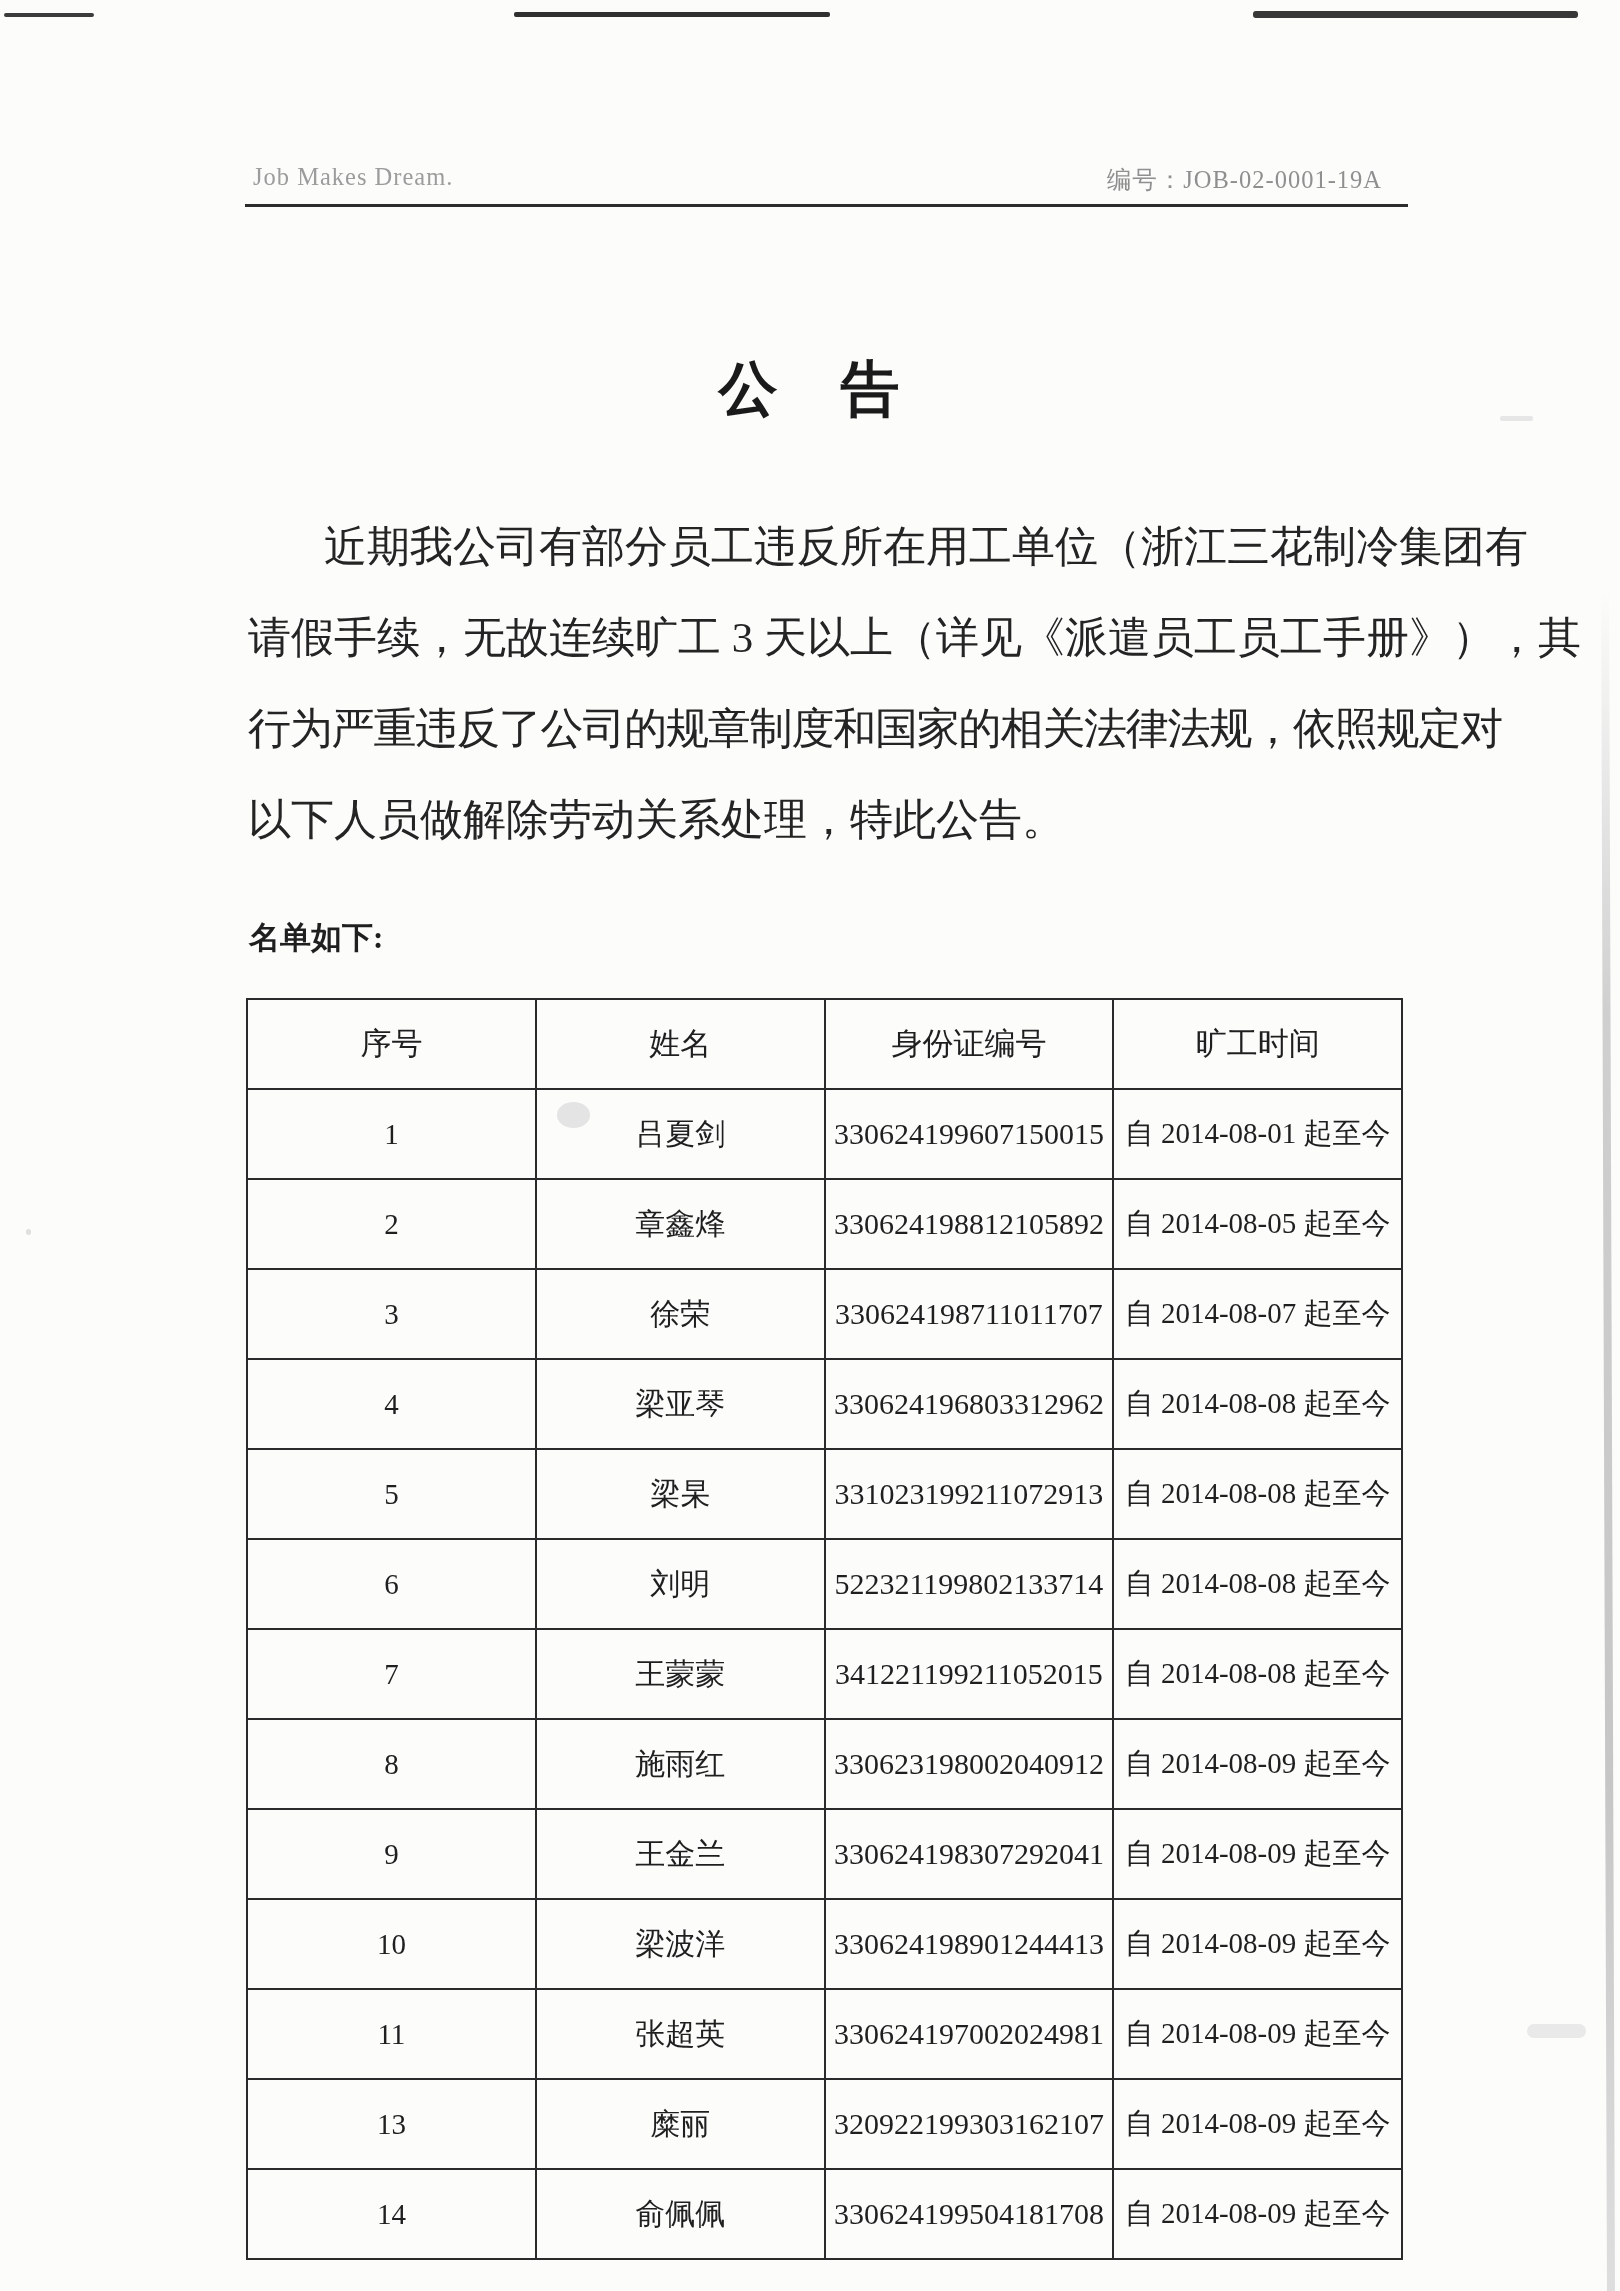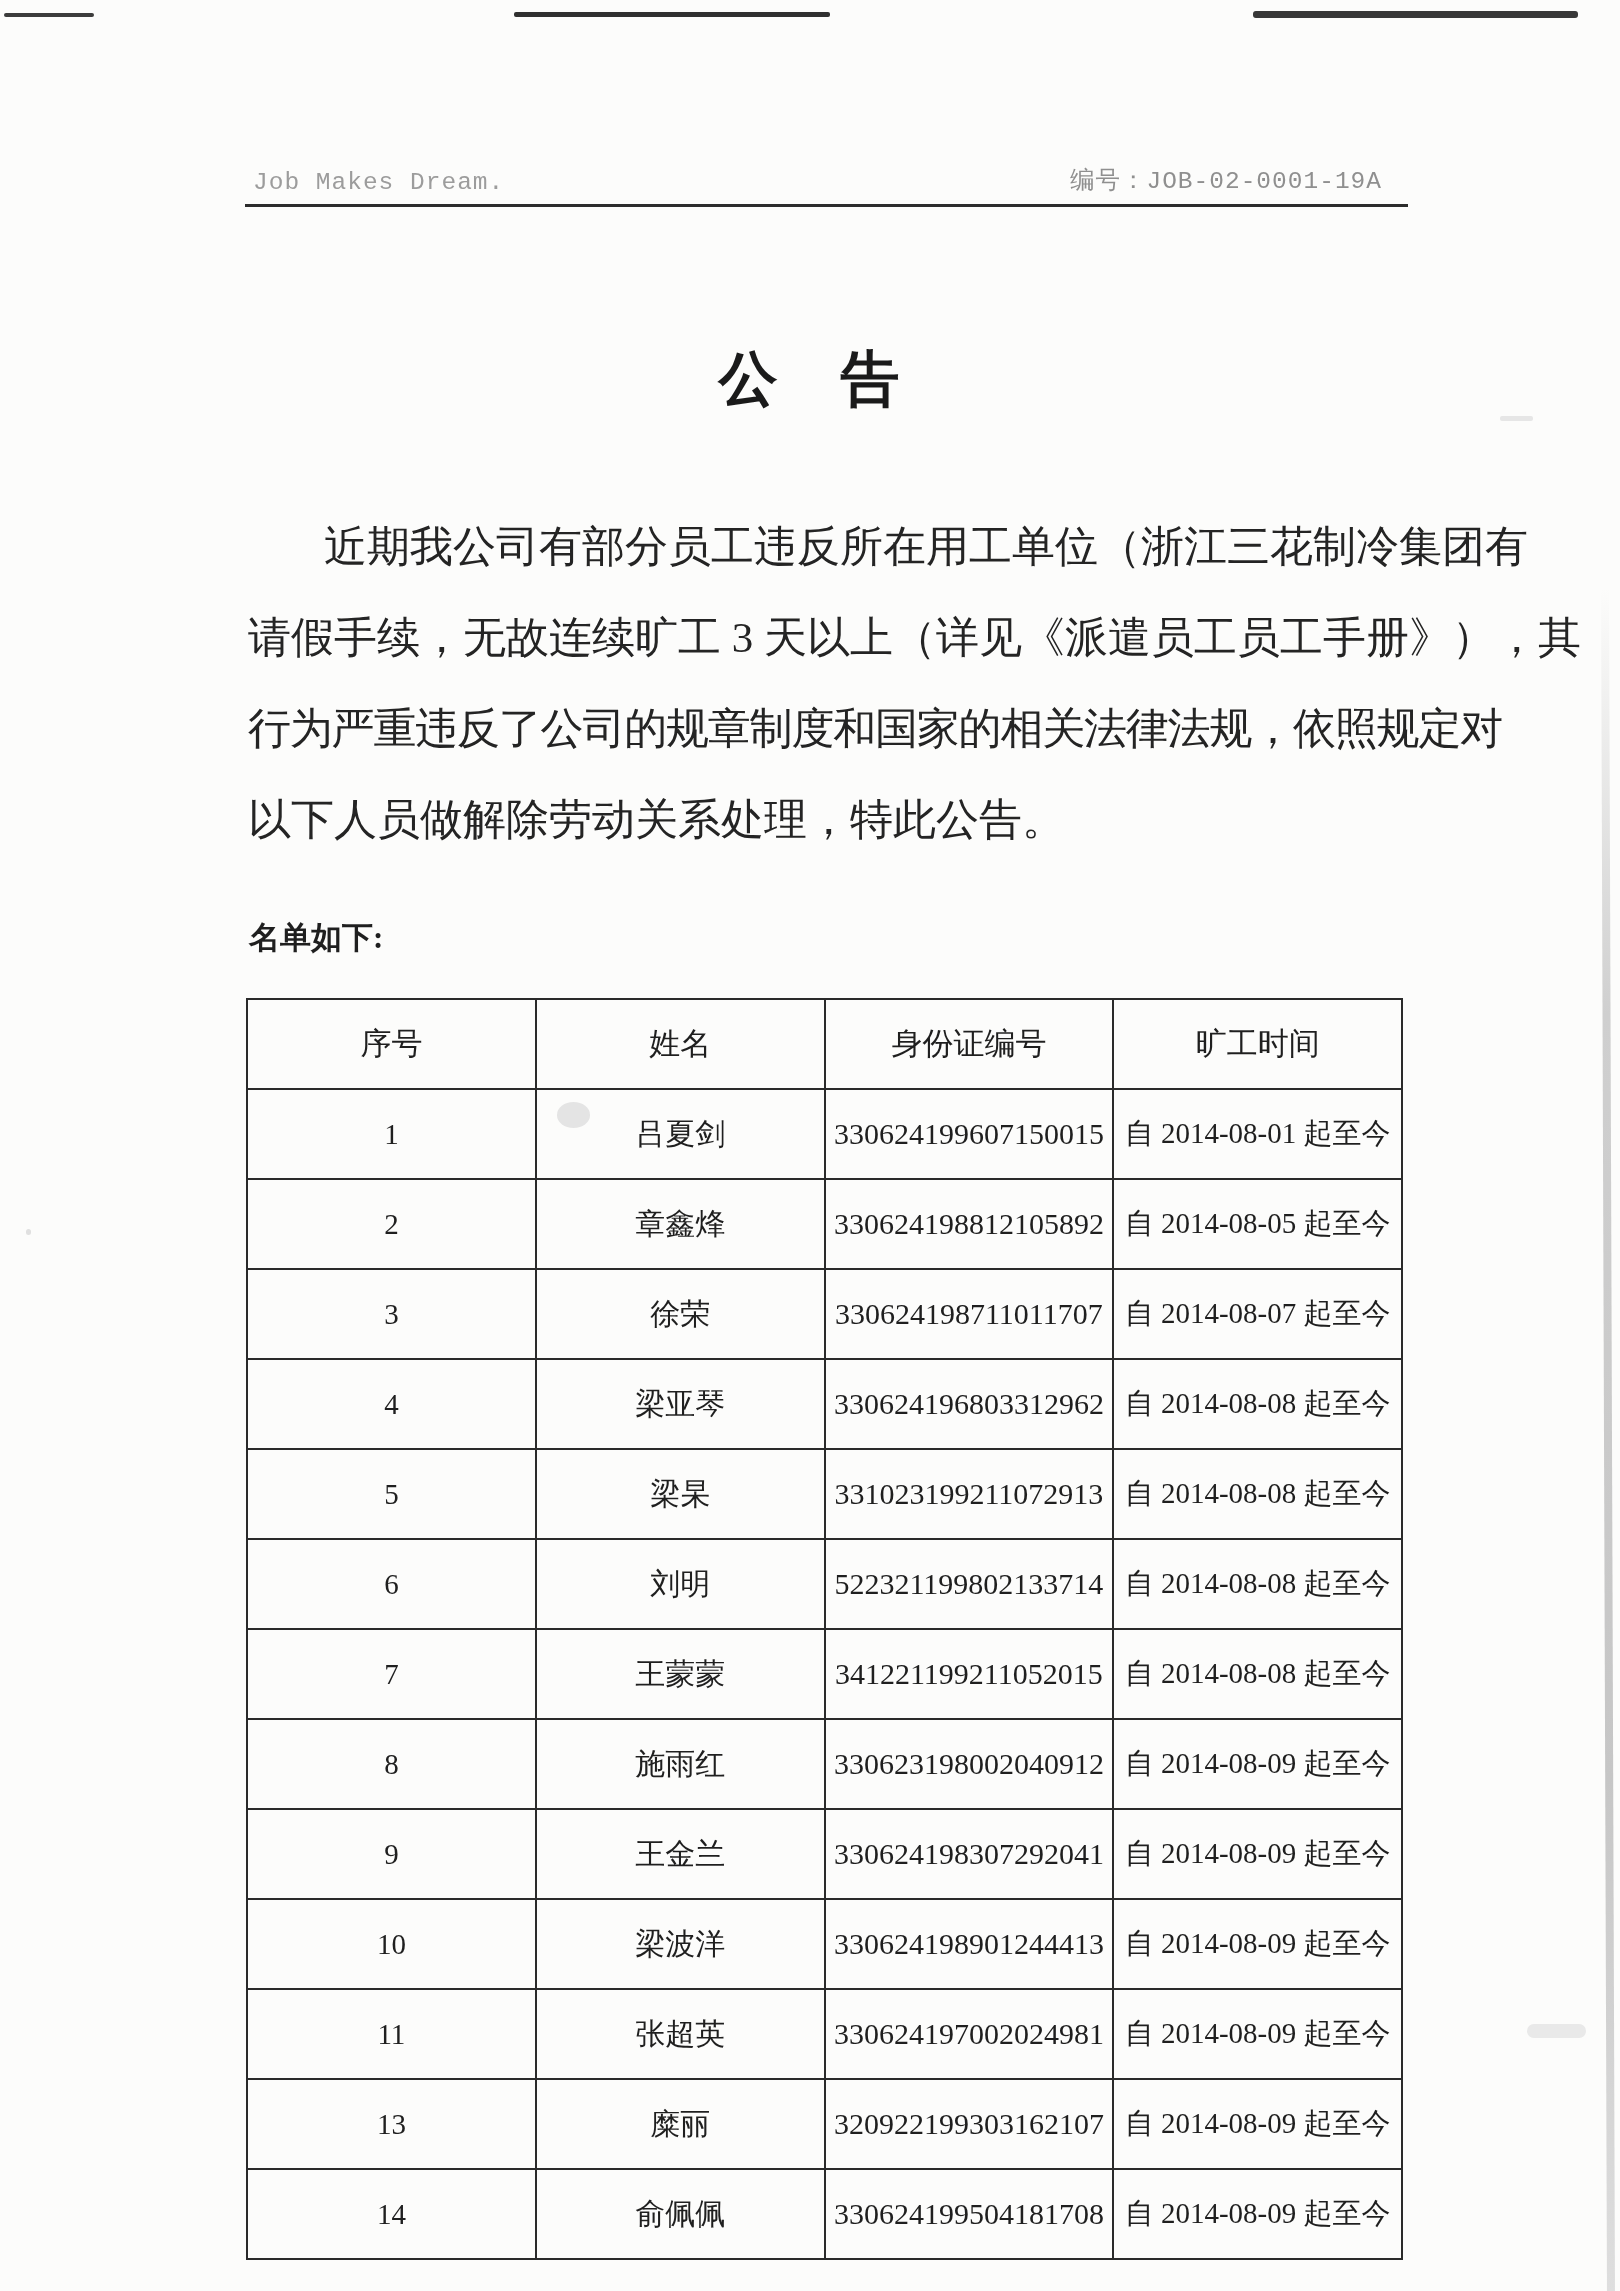--- a/index.html
+++ b/index.html
@@ -14,40 +14,40 @@
   }
 
   
   .doc-header {
     position: absolute;
     left: 253px;
     top: 163px;
     width: 1129px;
     display: flex;
     justify-content: space-between;
-    align-items: flex-end;
-    font-family: Liberation Mono, monospace;
+    align-items: flex-start;
+    font-family: Liberation Serif, serif;
     letter-spacing: 1px;
   }
   .slogan { font-size: 24.5px; color: #9c9c9c; }
   .doc-no { font-size: 24.5px; color: #8f8f8f; }
   .header-rule {
     position: absolute;
     left: 245px;
     top: 204px;
     width: 1163px;
     height: 2.9px;
     background: #2c2c2c;
   }
 
   
   .title {
     position: absolute;
     left: 0;
-    top: 340px;
+    top: 350px;
     width: 100%;
     margin: 0;
     text-align: center;
     font-size: 59px;
     font-weight: bold;
     color: #1a1a1a;
     letter-spacing: 2px;
     white-space: pre;
   }
 

